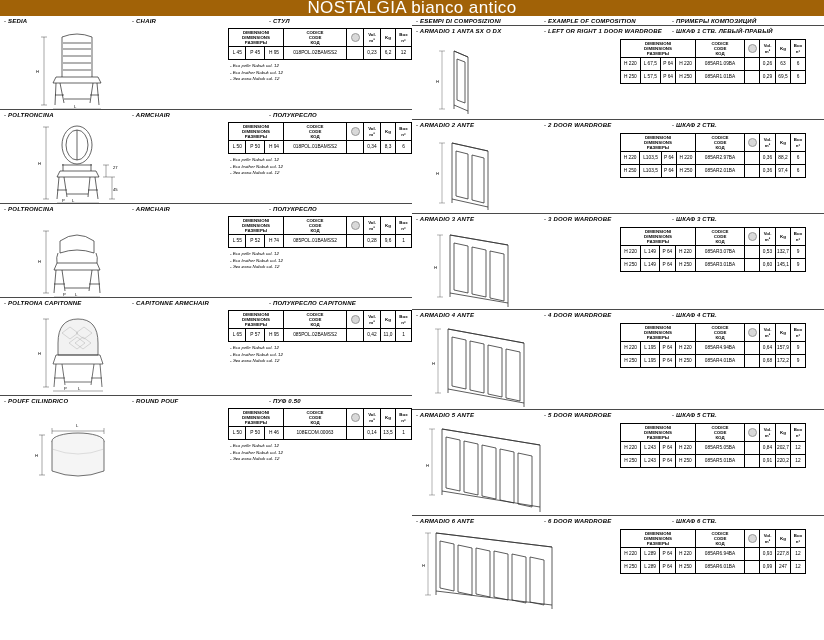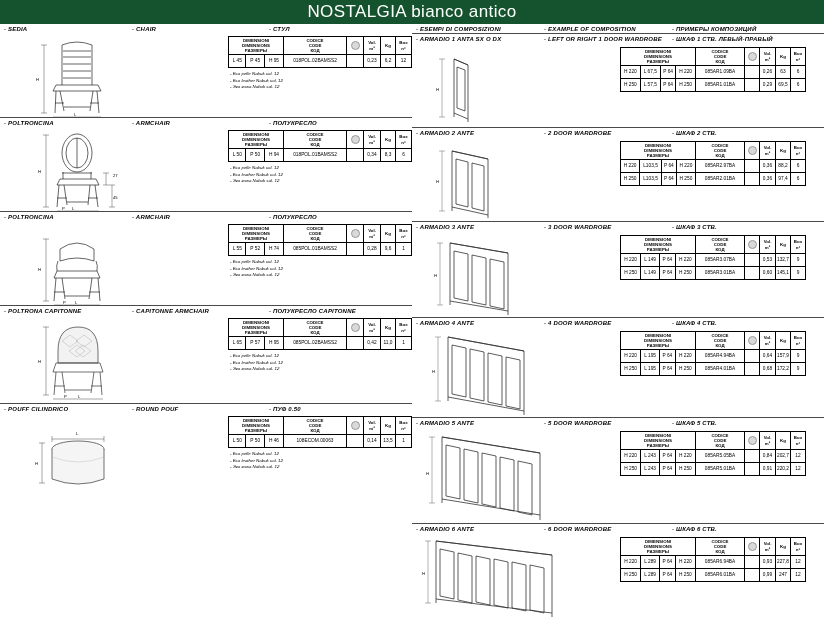--- a/index.html
+++ b/index.html
@@ -7,22 +7,22 @@
     width:824px;height:640px;
     background:#ffffff;
     font-family:"Liberation Sans", sans-serif;
     font-size:6px;
     color:#000;
     overflow:hidden;
     position:relative;
   }
   
   .header{
-    height:24px;
-    background:#14532d;
+    height:16px;
+    background:#a16207;
     display:flex;align-items:center;justify-content:center;
     position:relative;
   }
   .header .title{
     color:#ffffff;
     font-size:17px;
     letter-spacing:.4px;
   }
   
   .page{

